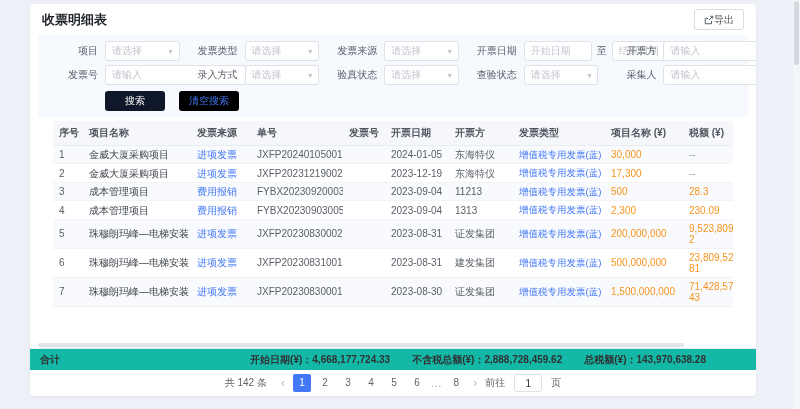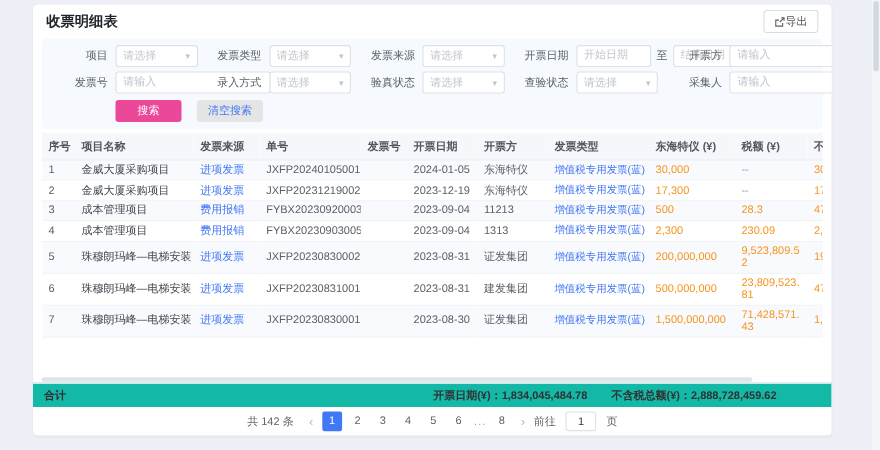--- a/index.html
+++ b/index.html
@@ -19,26 +19,26 @@
   .f-label{width:58px;text-align:right;font-size:10px;color:#5a6068;margin-right:7px;flex:none;white-space:nowrap}
   .select,.f-input{height:20px;background:#fff;border:1px solid #dde1e8;border-radius:3px;font-size:10px}
   .select{flex:1;max-width:170px;display:flex;align-items:center;justify-content:space-between;padding:0 6px;cursor:pointer}
   .select .ph{color:#c0c4cc}
   .chev{color:#c0c4cc;font-size:8px;flex:none}
   .f-input{flex:1;max-width:170px;padding:0 6px;color:#333;font-family:Liberation Mono, monospace;outline:none}
   .f-input::placeholder{color:#c0c4cc}
   .f-input.date{flex:none;width:68px}
   .sep{font-size:10px;color:#5a6068;margin:0 5px}
   .f-actions{margin-top:6px;padding-left:65px;display:flex;align-items:center;gap:14px}
-  .btn-primary{height:20px;padding:0 20px;background:#ec4899;color:#fff;border:none;border-radius:3px;
+  .btn-primary{height:20px;padding:0 20px;background:#0f172a;color:#fff;border:none;border-radius:3px;
                font-size:10px;cursor:pointer;font-family:Liberation Mono, monospace}
-  .btn-text{background:#e5e5e5;border:none;color:#4277f5;font-size:10px;cursor:pointer;height:20px;
+  .btn-text{background:#000000;border:none;color:#4277f5;font-size:10px;cursor:pointer;height:20px;
             padding:0 10px;border-radius:3px;font-family:Liberation Serif, serif}
   
-  .table-wrap{flex:1;min-height:0;overflow:hidden;margin:4px 8px 0}
+  .table-wrap{flex:1;min-height:0;overflow:hidden;margin:4px 23px 0}
   table{border-collapse:collapse;table-layout:fixed;width:786px}
   th{background:#f5f7fa;font-size:10px;color:#51565e;font-weight:700;text-align:left;padding:5px 6px;
      white-space:nowrap;overflow:hidden;border-bottom:1px solid #e9edf2}
   td{font-size:10px;color:#5a6068;padding:3px 6px;border-bottom:1px solid #f1f3f6;white-space:nowrap;
      overflow:hidden;line-height:1.1;vertical-align:middle}
   tbody tr:nth-child(odd){background:#f8fafd}
   td.wrap{white-space:normal;word-break:break-all}
   .c-project{color:#40464e}
   .link{color:#4277f5;cursor:pointer}
   .tag{color:#4277f5;font-size:9.5px;white-space:nowrap}
@@ -180,21 +180,21 @@
       <thead>
         <tr>
           <th>序号</th>
           <th>项目名称</th>
           <th>发票来源</th>
           <th>单号</th>
           <th>发票号</th>
           <th>开票日期</th>
           <th>开票方</th>
           <th>发票类型</th>
-          <th>东海特仪 (¥)</th>
+          <th>项目名称 (¥)</th>
           <th>税额 (¥)</th>
           <th>不含税金额 (¥)</th>
         </tr>
       </thead>
       <tbody>
         <tr>
           <td>1</td>
           <td class="c-project">金威大厦采购项目</td>
           <td class="link">进项发票</td>
           <td>JXFP20240105001</td>
@@ -289,22 +289,23 @@
     </table>
   </div>
 
   <div class="h-scrollbar">
     <div class="h-thumb"></div>
   </div>
 
   <div class="summary">
     <span class="sum-title">合计</span>
     <div class="totals">
-      <span class="tot"><span>开票日期(¥)：</span><span>1,834,045,484.78</span></span>
+      <span class="tot"><span>开始日期(¥)：</span><span>4,668,177,724.33</span></span>
       <span class="tot"><span>不含税总额(¥)：</span><span>2,888,728,459.62</span></span>
+      <span class="tot"><span>总税额(¥)：</span><span>143,970,638.28</span></span>
     </div>
   </div>
 
   <div class="pagination">
     <span class="pg-total">共 142 条</span>
     <span class="pg-arrow">‹</span>
     <span class="pg-num active">1</span>
     <span class="pg-num">2</span>
     <span class="pg-num">3</span>
     <span class="pg-num">4</span>

